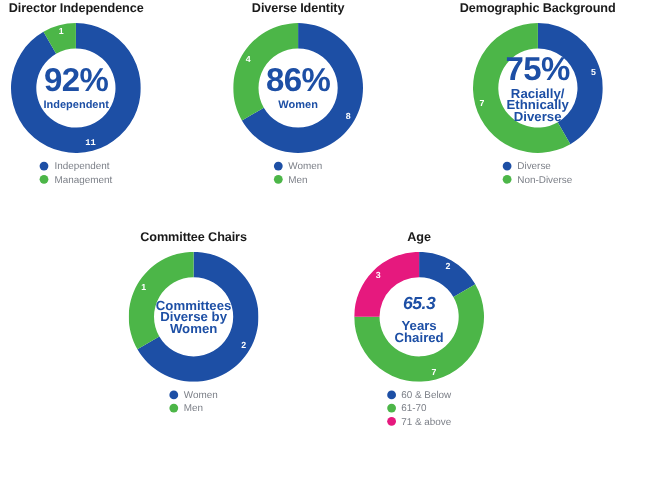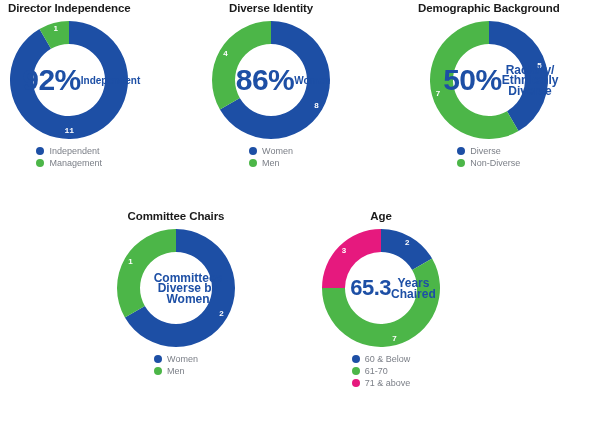--- a/index.html
+++ b/index.html
@@ -14,29 +14,29 @@
   .board{position:absolute;inset:0;}
   .card{position:absolute;display:flex;flex-direction:column;align-items:center;justify-content:flex-end;}
   .card-title{
     font-size:11.5px;font-weight:bold;color:#1a1a1a;
     letter-spacing:-0.1px;white-space:nowrap;text-align:center;
     margin:0 0 6px 0;line-height:13px;
   }
   .donut-wrap{position:relative;}
   .donut{display:block;}
   .center-text{
-    position:absolute;left:12px;top:0;width:100%;height:100%;
-    display:flex;flex-direction:row;align-items:center;justify-content:center;
+    position:absolute;left:0;top:0;width:100%;height:100%;
+    display:flex;flex-direction:column;align-items:center;justify-content:center;
     pointer-events:none;
   }
   .big{
     font-size:30px;font-weight:bold;color:#1d4fa5;line-height:30px;
     letter-spacing:-0.5px;
   }
-  .big.small{font-size:22px;line-height:26px;}
+  .big.small{font-size:16px;line-height:26px;font-style:italic;}
   .sub{
     font-size:10px;font-weight:bold;color:#1d4fa5;line-height:11px;
     text-align:center;margin-top:1px;
   }
   .sub.tight{line-height:10.5px;font-size:12px;}
   .seg-label{
     position:absolute;color:#ffffff;font-size:8px;font-weight:bold;
     transform:translate(-50%,-50%);pointer-events:none;line-height:8px;
   }
   .legend{margin-top:7px;display:flex;flex-direction:column;gap:2px;}
@@ -48,21 +48,21 @@
 <body>
 
 <div class="board">
     <div class="card" style="left: 8px; top: 2px;">
       <div class="card-title">Director Independence</div>
       <div class="donut-wrap" style="width: 118px; height: 118px;">
         <svg class="donut" width="118" height="118" viewBox="0 0 118 118">
           <path d="M 59.00000000000001 0 A 59 59 0 1 1 29.499999999999975 7.904501176718135 L 41.00499999999998 27.83174571779806 A 35.99 35.99 0 1 0 59 23.009999999999998 Z" fill="#1d4fa5"></path>
           <path d="M 29.499999999999975 7.904501176718135 A 59 59 0 0 1 58.999999999999986 0 L 58.99999999999999 23.009999999999998 A 35.99 35.99 0 0 0 41.00499999999998 27.83174571779806 Z" fill="#4cb648"></path>
         </svg>
-        <div class="seg-label" style="left: 59px; top: 109.706px; font-family: Liberation Mono, monospace;">11</div>
+        <div class="seg-label" style="left: 72px; top: 109.706px; font-family: Liberation Mono, monospace;">11</div>
         <div class="seg-label" style="left: 45.4133px; top: 8.29372px;">1</div>
         <div class="center-text">
           <div class="big">92%</div>
           <div class="sub">
             <div>Independent</div>
           </div>
         </div>
       </div>
       <div class="legend">
         <div class="legend-row">
@@ -105,21 +105,21 @@
     <div class="card" style="left: 418px; top: 2px;">
       <div class="card-title">Demographic Background</div>
       <div class="donut-wrap" style="width: 118px; height: 118px;">
         <svg class="donut" width="118" height="118" viewBox="0 0 118 118">
           <path d="M 59.00000000000001 0 A 59 59 0 0 1 88.5 110.09549882328187 L 76.995 90.16825428220194 A 35.99 35.99 0 0 0 59 23.009999999999998 Z" fill="#1d4fa5"></path>
           <path d="M 88.5 110.09549882328187 A 59 59 0 1 1 58.999999999999986 0 L 58.99999999999999 23.009999999999998 A 35.99 35.99 0 1 0 76.995 90.16825428220194 Z" fill="#4cb648"></path>
         </svg>
         <div class="seg-label" style="left: 109.706px; top: 45.4133px;">5</div>
         <div class="seg-label" style="left: 8.29372px; top: 72.5867px;">7</div>
         <div class="center-text">
-          <div class="big">50%</div>
+          <div class="big">75%</div>
           <div class="sub tight">
             <div>Racially/</div>
             <div>Ethnically</div>
             <div>Diverse</div>
           </div>
         </div>
       </div>
       <div class="legend">
         <div class="legend-row">
           <span class="legend-dot" style="background: rgb(29, 79, 165);"></span>

